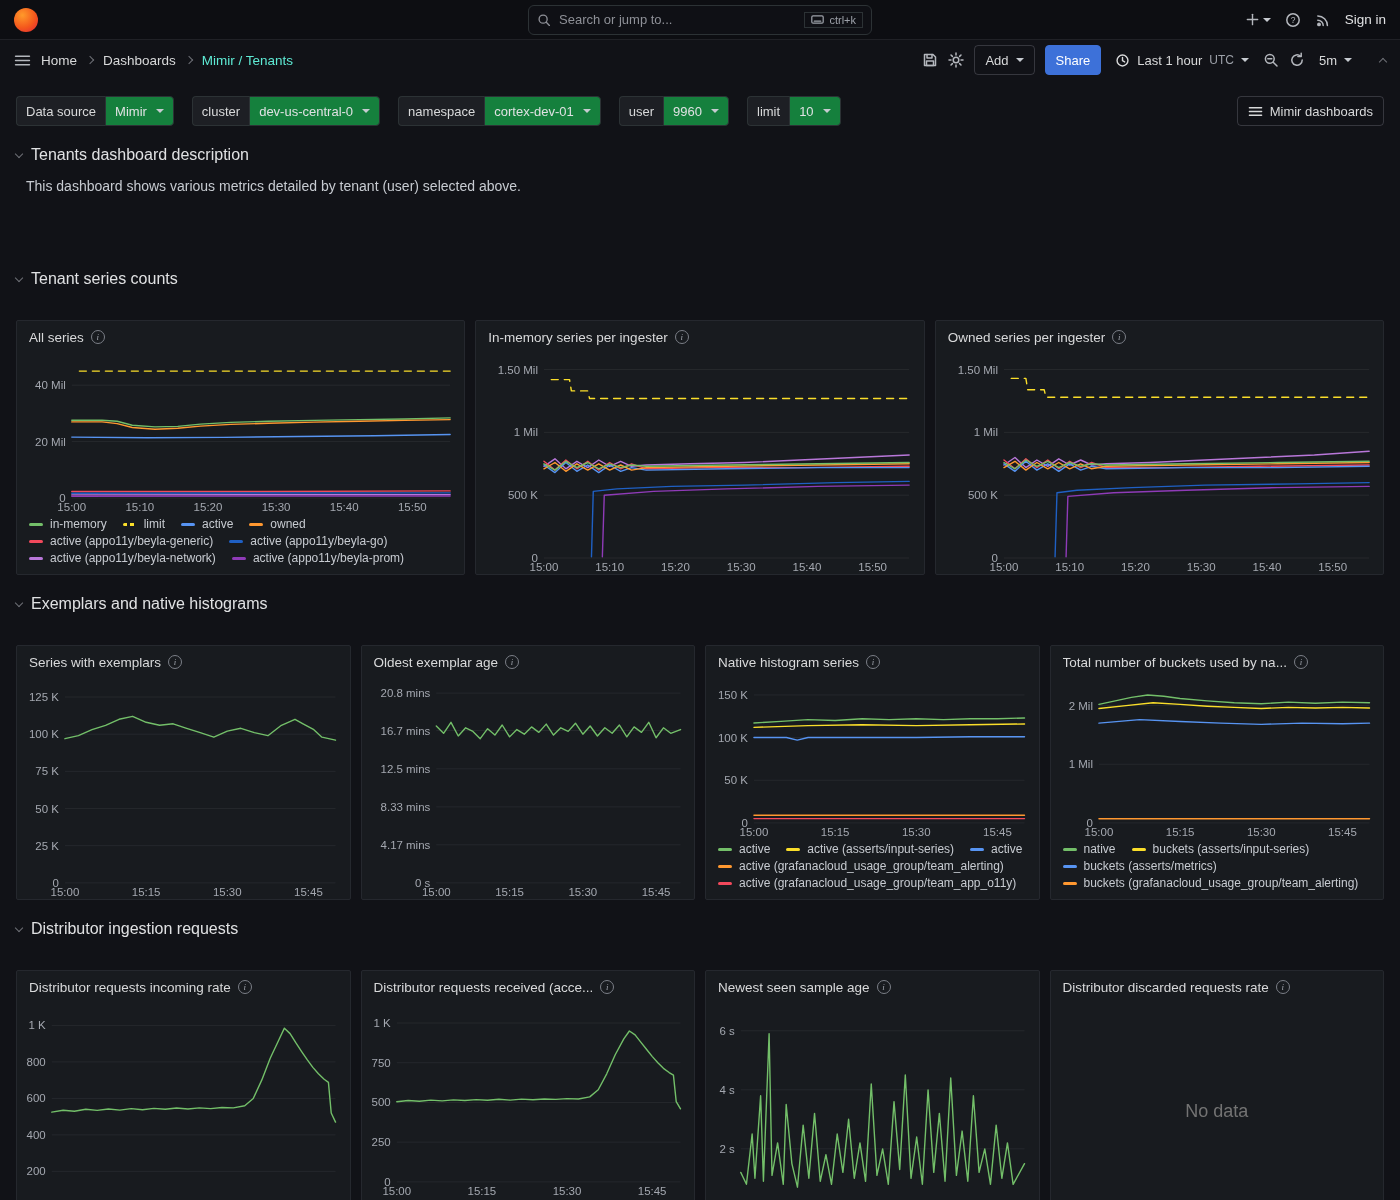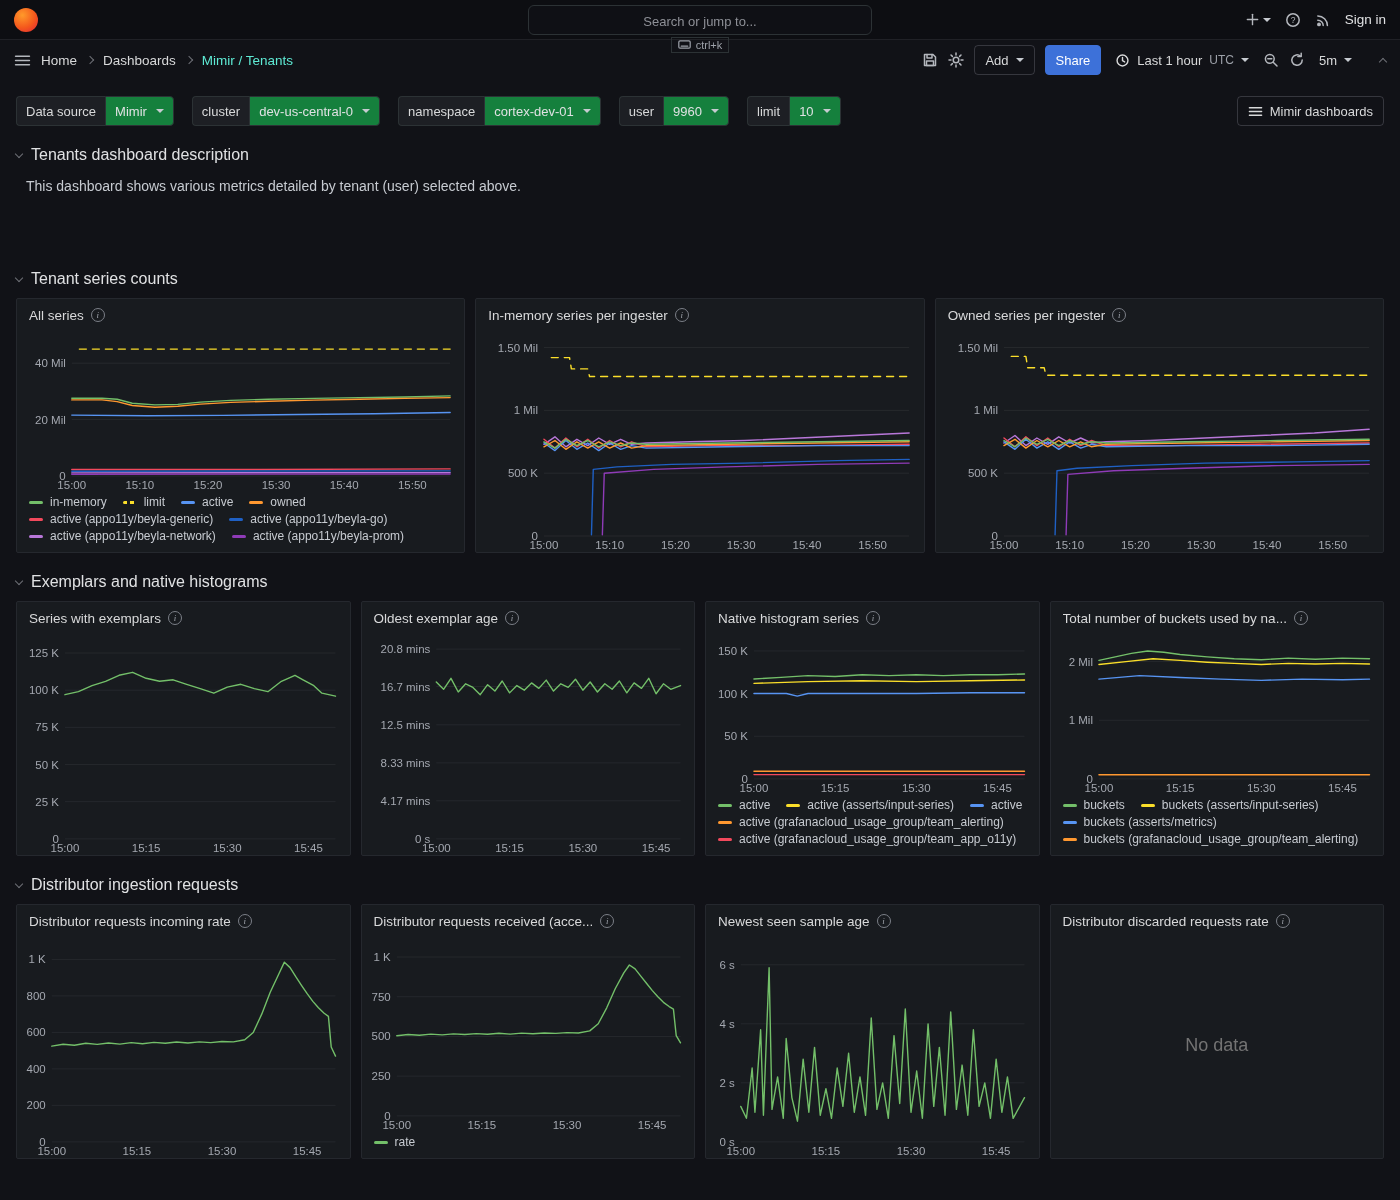--- a/index.html
+++ b/index.html
@@ -11,21 +11,21 @@
   }
   svg.ic { display:block; stroke:currentColor; fill:none; stroke-width:1.5; stroke-linecap:round; stroke-linejoin:round; }
 
   
   .topnav { height:40px; background:#0d0e12; border-bottom:1px solid rgba(204,204,220,0.10);
     display:flex; align-items:center; padding:0 14px; position:relative; }
   .logo { width:24px; height:24px; border-radius:50%;
     background:radial-gradient(circle at 35% 30%, #ff9a2a 0%, #f4581c 55%, #e02238 100%); }
   .searchbox { position:absolute; left:50%; transform:translateX(-50%);
     width:344px; height:30px; background:#0f1015; border:1px solid #2c3235; border-radius:6px;
-    display:flex; align-items:center; gap:8px; padding:0 8px; color:#8e9097; font-size:13px;flex-direction:column; }
+    display:flex; align-items:center; gap:8px; padding:0 8px; color:#8e9097; font-size:13px; }
   .searchbox .ph { flex:1; }
   .kbd-chip { display:flex; align-items:center; gap:5px; border:1px solid #2c3235; border-radius:0;
     padding:1px 6px; font-size:11px; color:#9da1a9; }
   .nav-right { margin-left:auto; display:flex; align-items:center; gap:14px; color:#c7cbd1; }
   .iconbtn { display:flex; align-items:center; gap:3px; color:#b4b7bd; cursor:pointer; }
   .signin { color:#e0e1e3; font-size:13.5px; }
 
   
   .toolbar { height:40px; display:flex; align-items:center; padding:0 14px; gap:10px; }
   .crumbs { display:flex; align-items:center; gap:10px; font-size:13.5px; }
@@ -54,21 +54,21 @@
   .filters-right { margin-left:auto; }
 
   
   .section-header { display:flex; align-items:center; gap:9px; margin:20px 16px 10px; cursor:pointer; }
   .section-header h2 { font-size:16px; font-weight:500; color:#e0e1e3; }
   .desc-body { margin:14px 26px 0; font-size:14px; color:#c7cbd1; }
   .desc-section { margin-bottom:76px; }
 
   .panel-row { display:grid; gap:10px; margin:0 16px 14px; }
   .panel { background:#181b1f; border:1px solid #25282e; border-radius:2px; height:255px;
-    display:flex; flex-direction:column; min-width:0; }
+    display:flex; flex-direction:column; min-width:0;margin-top:22px; }
   .panel-header { display:flex; align-items:center; gap:7px; padding:7px 12px 3px; min-height:28px; cursor:pointer; }
   .panel-title { font-size:13.5px; font-weight:500; color:#d8d9da; white-space:nowrap; overflow:hidden; text-overflow:ellipsis; }
   .info-icon { width:14px; height:14px; border:1px solid #7b7f87; border-radius:50%; color:#9da1a9;
     font-size:9px; line-height:12px; text-align:center; font-style:italic; flex:0 0 auto;
     font-family:"Liberation Serif","DejaVu Serif",serif; }
   .panel-body { flex:1; min-height:0; position:relative; padding:2px 6px 0; }
   .chart { width:100%; height:100%; display:block; }
   .chart text { fill:#a4a8b0; font-size:11.5px; font-family:"Liberation Sans","DejaVu Sans",sans-serif; }
   .no-data { position:absolute; inset:0; display:flex; align-items:center; justify-content:center;
     font-size:18px; color:#737373; }
@@ -527,21 +527,21 @@
           <polyline points="42.0,28.3 58.3,24.8 74.5,21.3 90.8,18.9 107.0,20.1 123.3,22.4 150.4,24.8 177.5,26.6 204.6,27.7 231.7,26.0 258.8,27.1 285.9,26.0 313.0,26.6" fill="none" stroke="#73BF69" stroke-width="1.4" stroke-linejoin="round" stroke-linecap="round"></polyline>
           <polyline points="42.0,32.4 69.1,29.5 96.2,26.6 123.3,28.3 150.4,30.1 177.5,31.3 204.6,32.4 231.7,31.3 258.8,31.9 285.9,31.3 313.0,31.9" fill="none" stroke="#FADE2A" stroke-width="1.4" stroke-linejoin="round" stroke-linecap="round"></polyline>
           <polyline points="42.0,47.1 82.7,43.6 123.3,45.4 163.9,47.1 204.6,48.3 245.3,47.1 285.9,47.7 313.0,47.1" fill="none" stroke="#5794F2" stroke-width="1.4" stroke-linejoin="round" stroke-linecap="round"></polyline>
           <polyline points="42.0,142.9 313.0,142.9" fill="none" stroke="#FF9830" stroke-width="1.4" stroke-linejoin="round" stroke-linecap="round"></polyline>
         </svg>
       <div class="no-data" hidden=""></div>
     </div>
     <div class="legend">
         <span class="legend-item">
           <span class="swatch" style="background: rgb(115, 191, 105);"></span>
-          <span class="legend-label">buckets</span>
+          <span class="legend-label">native</span>
         </span>
         <span class="legend-item">
           <span class="swatch" style="background: rgb(250, 222, 42);"></span>
           <span class="legend-label">buckets (asserts/input-series)</span>
         </span>
         <span class="legend-item">
           <span class="swatch" style="background: rgb(87, 148, 242);"></span>
           <span class="legend-label">buckets (asserts/metrics)</span>
         </span>
         <span class="legend-item">

